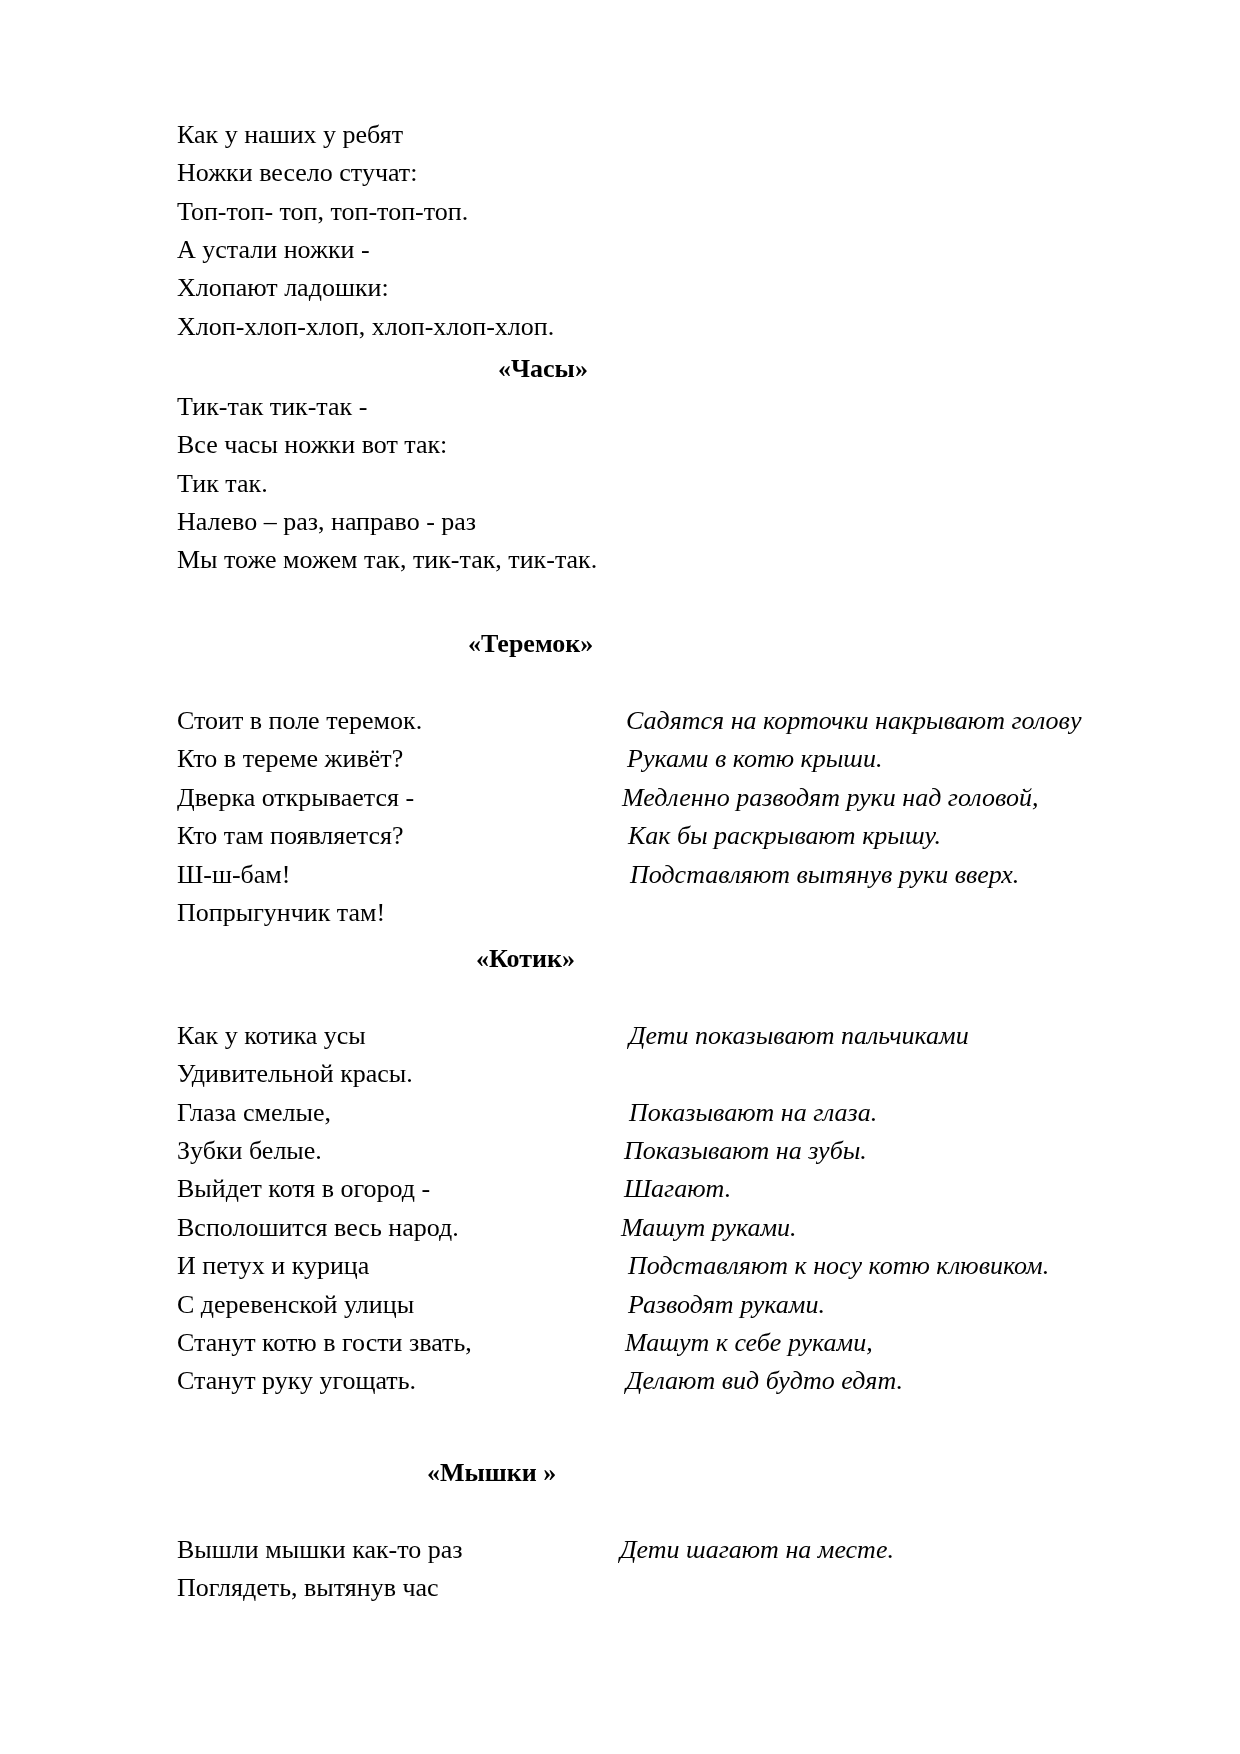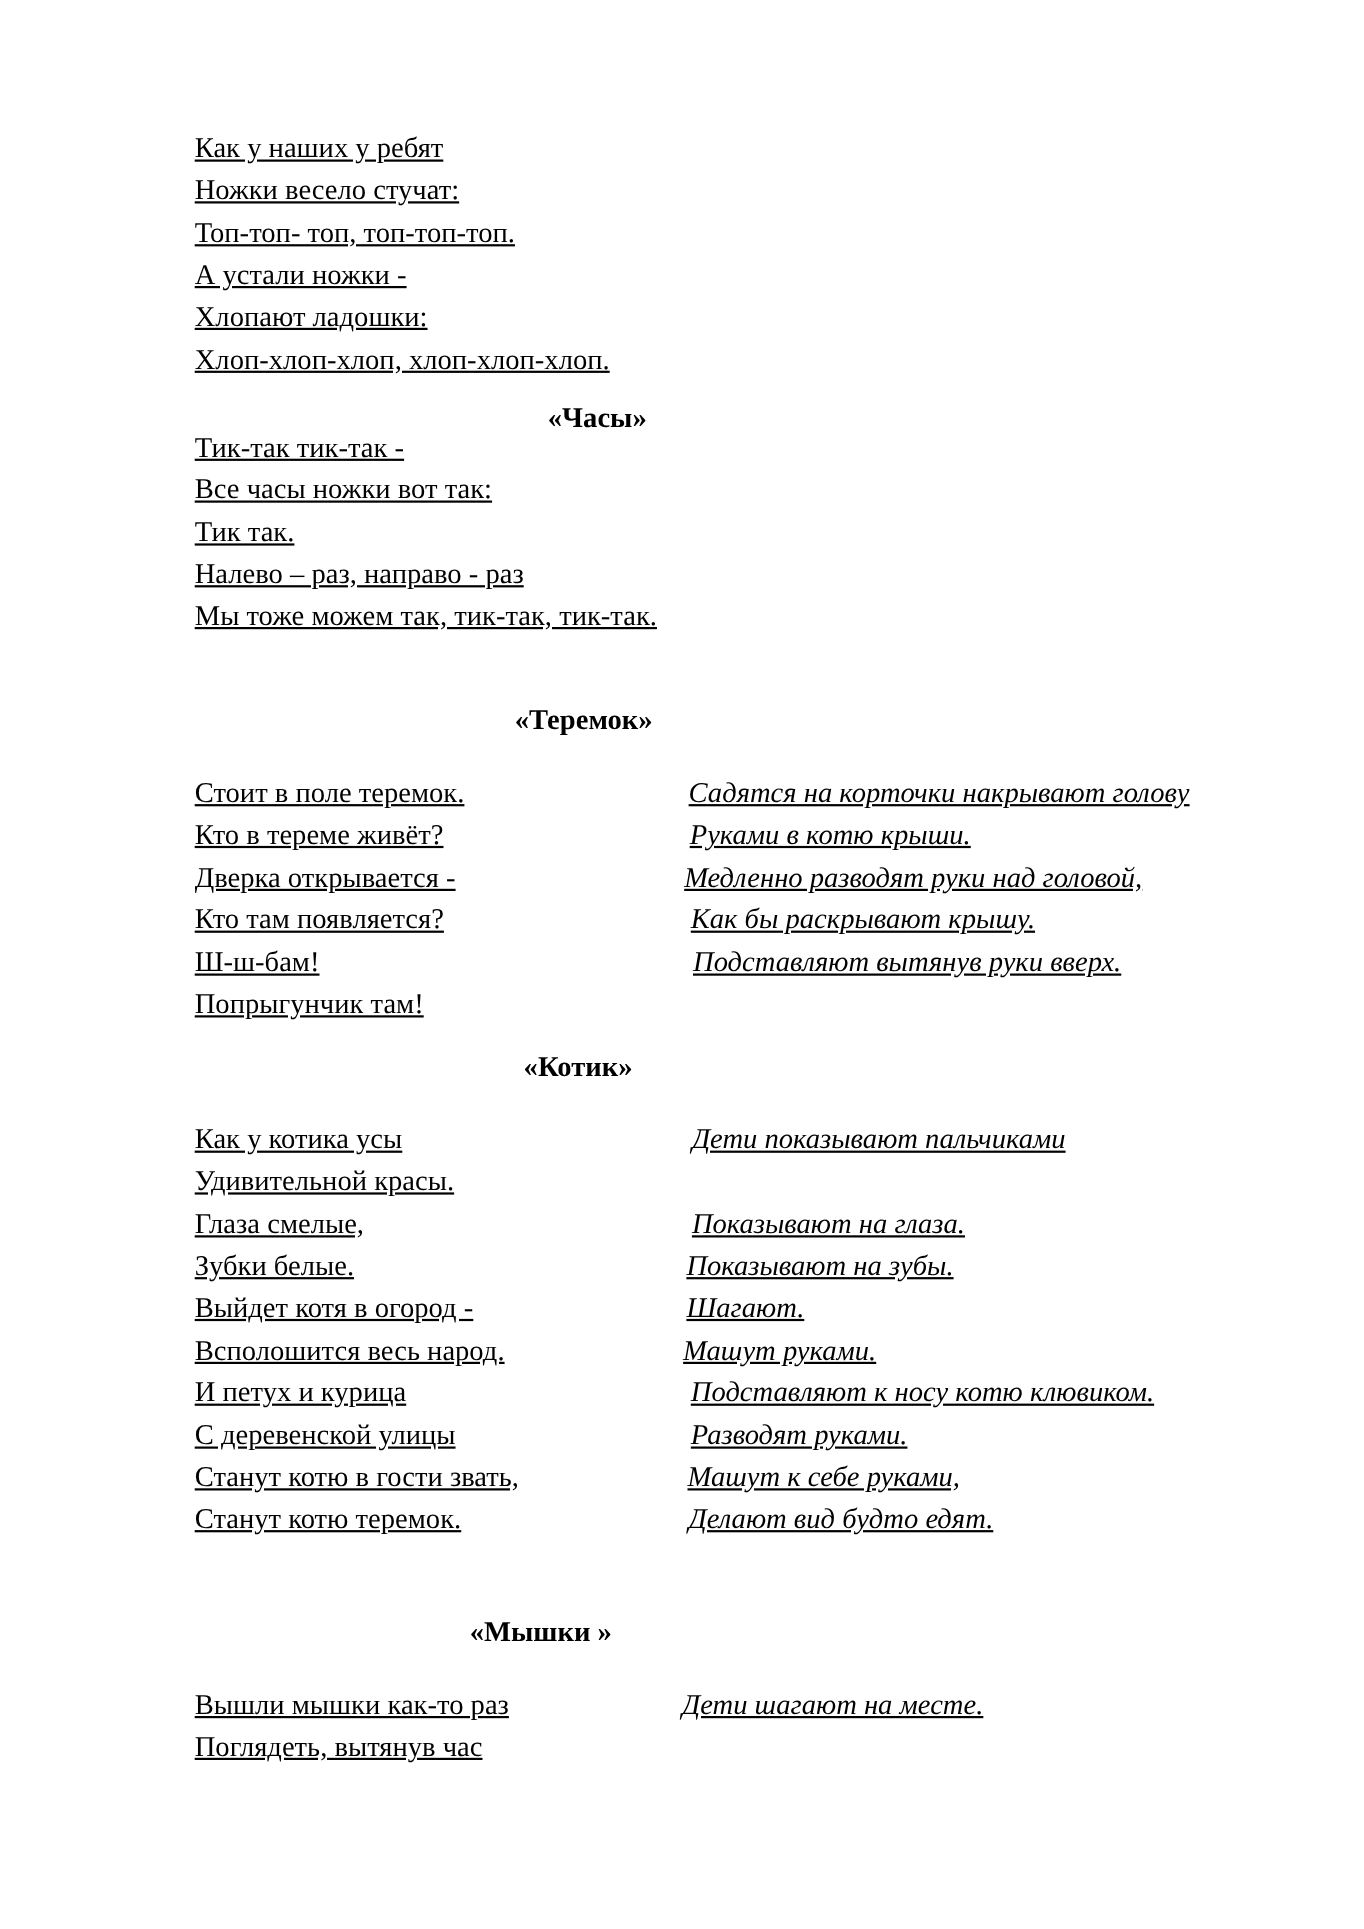--- a/index.html
+++ b/index.html
@@ -1,21 +1,21 @@
 <!DOCTYPE html>
 <html><head>
 <meta charset="utf-8">
 <style>
   html, body { margin: 0; padding: 0; background: #ffffff; }
   body { width: 1240px; height: 1754px; position: relative; overflow: hidden;
          font-family: "Liberation Serif", "DejaVu Serif", serif; color: #000; }
-  .line { position: absolute; font-size: 26px; line-height: 30px; white-space: nowrap; text-decoration: underline; }
+  .line { position: absolute; font-size: 26px; line-height: 30px; white-space: nowrap; }
   .left { left: 177px; }
   .note { font-style: italic; text-align: center; }
-  .heading { position: absolute; font-weight: bold; font-size: 26px; line-height: 30px; white-space: nowrap; margin-top: 11px; }
+  .heading { position: absolute; font-weight: bold; font-size: 26px; line-height: 30px; white-space: nowrap; }
 </style>
 </head>
 <body>
 
 <div>
   <div class="line left" style="top:120px">Как у наших у ребят</div>
   <div class="line left" style="top:158px">Ножки весело стучат:</div>
   <div class="line left" style="top:197px">Топ-топ- топ, топ-топ-топ.</div>
   <div class="line left" style="top:235px">А устали ножки -</div>
   <div class="line left" style="top:273px">Хлопают ладошки:</div>
@@ -51,21 +51,21 @@
   <div class="heading" style="top:944px; left:476px">«Котик»</div>
   <div class="line left" style="top:1021px">Как у котика усы</div>
   <div class="line left" style="top:1059px">Удивительной красы.</div>
   <div class="line left" style="top:1098px">Глаза смелые,</div>
   <div class="line left" style="top:1136px">Зубки белые.</div>
   <div class="line left" style="top:1174px">Выйдет котя в огород -</div>
   <div class="line left" style="top:1213px">Всполошится весь народ.</div>
   <div class="line left" style="top:1251px">И петух и курица</div>
   <div class="line left" style="top:1290px">С деревенской улицы</div>
   <div class="line left" style="top:1328px">Станут котю в гости звать,</div>
-  <div class="line left" style="top:1366px">Станут котю теремок.</div>
+  <div class="line left" style="top:1366px">Станут руку угощать.</div>
 
   <div class="line note" style="top:1021px; left:629px">Дети показывают пальчиками</div>
   <div class="line note" style="top:1098px; left:629px">Показывают на глаза.</div>
   <div class="line note" style="top:1136px; left:624px">Показывают на зубы.</div>
   <div class="line note" style="top:1174px; left:624px">Шагают.</div>
   <div class="line note" style="top:1213px; left:621px">Машут руками.</div>
   <div class="line note" style="top:1251px; left:628px">Подставляют к носу котю клювиком.</div>
   <div class="line note" style="top:1290px; left:628px">Разводят руками.</div>
   <div class="line note" style="top:1328px; left:625px">Машут к себе руками,</div>
   <div class="line note" style="top:1366px; left:626px">Делают вид будто едят.</div>

